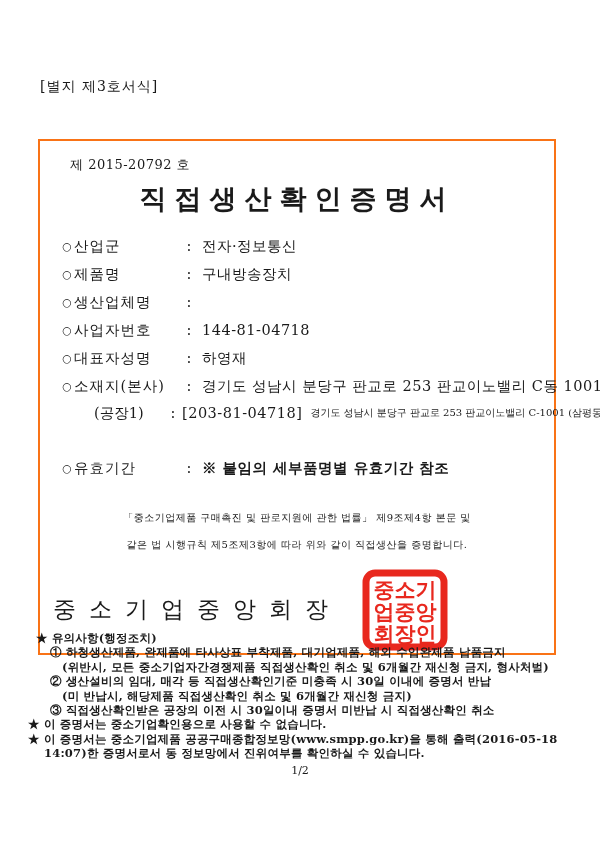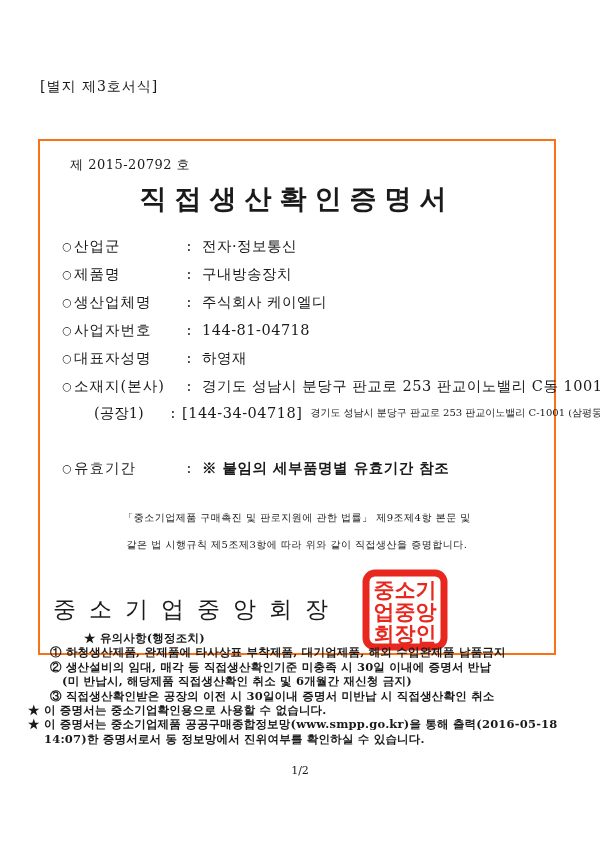--- a/index.html
+++ b/index.html
@@ -97,21 +97,21 @@
   }
 
   .notes {
     position: absolute; left: 28px; top: 631px;
     width: 552px;
     font-size: 11.5px; font-weight: bold;
     line-height: 14.4px;
     letter-spacing: 0.2px;
     white-space: nowrap;
   }
-  .note-heading { padding-left: 8px; margin-left: 48px; }
+  .note-heading { padding-left: 8px; }
   .indent-num   { padding-left: 22px; }
   .indent-paren { padding-left: 34px; }
   .indent-star  { padding-left: 0px; }
   .indent-cont  { padding-left: 16px; }
 
   .page-number {
     position: absolute; left: 0; top: 764px;
     width: 100%; text-align: center;
     font-size: 11px;
   }
@@ -140,21 +140,20 @@
       <span class="bullet">○</span>
       <span class="f-label">제품명</span>
       <span class="f-colon">:</span>
       <span class="f-value">구내방송장치</span>
     </div>
 
     <div class="field-row">
       <span class="bullet">○</span>
       <span class="f-label">생산업체명</span>
       <span class="f-colon">:</span>
-      <span class="f-value">주식회사 케이엘디</span>
     </div>
 
     <div class="field-row">
       <span class="bullet">○</span>
       <span class="f-label">사업자번호</span>
       <span class="f-colon">:</span>
       <span class="f-value">144-81-04718</span>
     </div>
 
     <div class="field-row">
@@ -167,21 +166,21 @@
     <div class="field-row">
       <span class="bullet">○</span>
       <span class="f-label">소재지(본사)</span>
       <span class="f-colon">:</span>
       <span class="f-value">경기도 성남시 분당구 판교로 253 판교이노밸리 C동 1001호</span>
     </div>
 
     <div class="factory-row">
       <span class="factory-label">(공장1)</span>
       <span class="factory-colon">:</span>
-      <span class="factory-number">[144-34-04718]</span>
+      <span class="factory-number">[203-81-04718]</span>
       <span class="factory-address">경기도 성남시 분당구 판교로 253 판교이노밸리 C-1001 (삼평동)</span>
     </div>
 
     <div class="field-row validity-row">
       <span class="bullet">○</span>
       <span class="f-label">유효기간</span>
       <span class="f-colon">:</span>
       <span class="f-value validity-value">※ 붙임의 세부품명별 유효기간 참조</span>
     </div>
 
@@ -200,20 +199,21 @@
     <text x="43" y="28" text-anchor="middle" font-size="21" fill="#e8281e">중소기</text>
     <text x="43" y="50" text-anchor="middle" font-size="21" fill="#e8281e">업중앙</text>
     <text x="43" y="72" text-anchor="middle" font-size="21" fill="#e8281e">회장인</text>
   </svg>
 
 </div>
 
 <div class="notes">
   <div class="note-heading">★  유의사항(행정조치)</div>
   <div class="indent-num">①  하청생산제품, 완제품에 타사상표 부착제품, 대기업제품, 해외 수입완제품 납품금지</div>
+  <div class="indent-paren">(위반시, 모든 중소기업자간경쟁제품 직접생산확인 취소 및 6개월간 재신청 금지, 형사처벌)</div>
   <div class="indent-num">②  생산설비의 임대, 매각 등 직접생산확인기준 미충족 시 30일 이내에 증명서 반납</div>
   <div class="indent-paren">(미 반납시, 해당제품 직접생산확인 취소 및 6개월간 재신청 금지)</div>
   <div class="indent-num">③  직접생산확인받은 공장의 이전 시 30일이내 증명서 미반납 시 직접생산확인 취소</div>
   <div class="indent-star">★ 이 증명서는 중소기업확인용으로 사용할 수 없습니다.</div>
   <div class="indent-star">★ 이 증명서는 중소기업제품 공공구매종합정보망(www.smpp.go.kr)을 통해 출력(2016-05-18</div>
   <div class="indent-cont">14:07)한 증명서로서 동 정보망에서 진위여부를 확인하실 수 있습니다.</div>
 </div>
 
 <div class="page-number">1/2</div>
 

